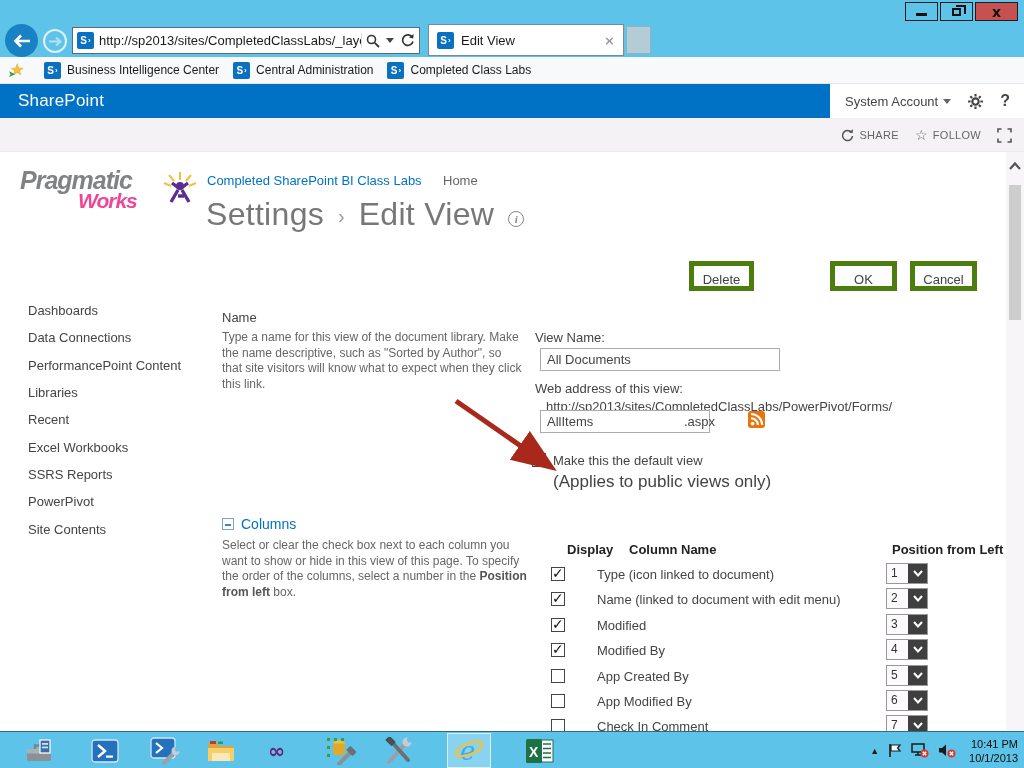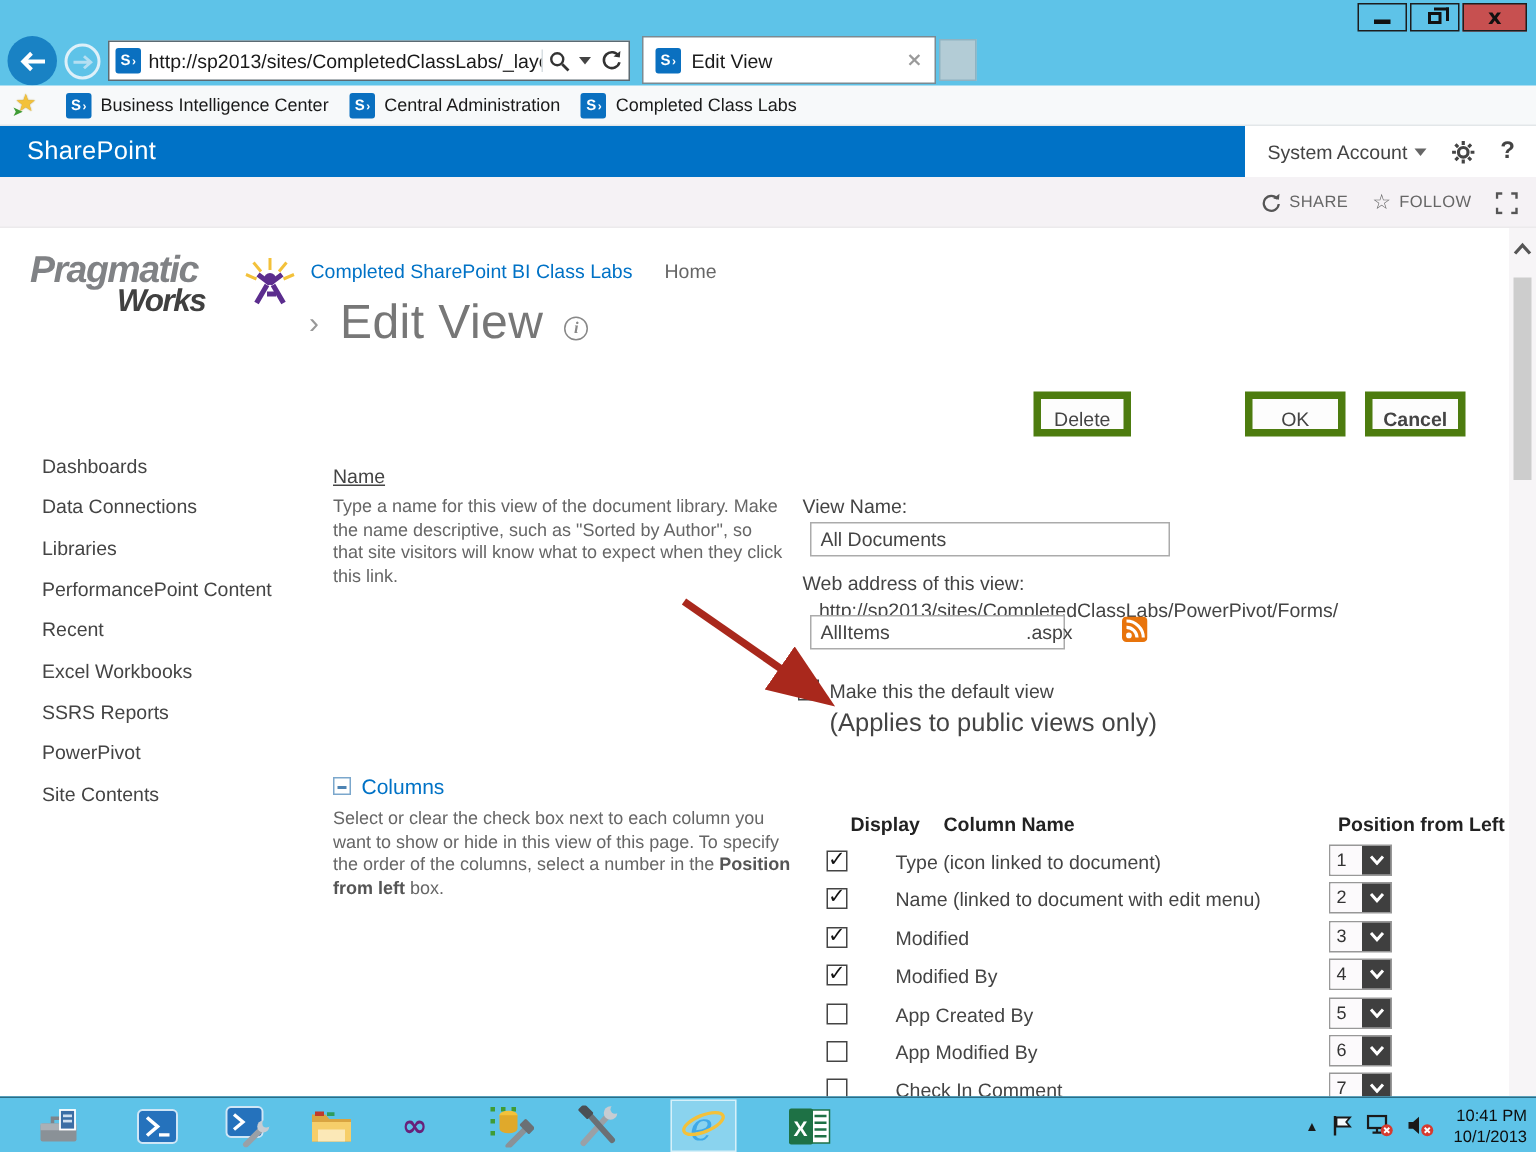--- a/index.html
+++ b/index.html
@@ -48,39 +48,39 @@
   #actionrow { position:absolute; left:0; top:118px; width:1024px; height:34px; background:#f5f2f5; border-bottom:1px solid #eceaec; }
   #actions-right { position:absolute; right:12px; top:0; height:34px; display:flex; align-items:center; gap:16px; color:#666; font-size:11px; }
   .actitem { display:flex; align-items:center; gap:5px; letter-spacing:.3px; }
   .star-outline { font-size:14px; color:#666; font-family:"DejaVu Sans",sans-serif; }
 
   
   #content { position:absolute; left:0; top:152px; width:1024px; height:579px; background:#fff; overflow:hidden;padding-left:32px; }
 
   #logo { position:absolute; left:20px; top:16px; width:180px; height:50px; }
   .logo-l1 { font:italic bold 25px/24px "Liberation Sans",sans-serif; color:#808285; letter-spacing:-1px; }
-  .logo-l2 { font:italic bold 21px/18px "Liberation Sans",sans-serif; color:#404040; letter-spacing:-1px; margin-left:58px; }
+  .logo-l2 { font:italic bold 21px/18px "Liberation Sans",sans-serif; color:#ec4899; letter-spacing:-1px; margin-left:58px; }
   #logo-figure { position:absolute; right:2px; top:2px; }
 
   #sitelink { position:absolute; left:207px; top:21px; font-size:13px; color:#0072c6; }
   #homelink { position:absolute; left:443px; top:21px; font-size:13px; color:#666; }
   #pagetitle { position:absolute; left:206px; top:44px; display:flex; align-items:center; gap:14px; color:#777; }
   .title-big { font-size:32px; font-weight:300; letter-spacing:.3px; }
   .title-sep { color:#999; font-size:20px; margin-top:4px; }
   #info-icon { width:16px; height:16px; border:1px solid #888; border-radius:50%; color:#888; font:italic bold 11px/14px "Liberation Serif",serif; text-align:center; margin-top:8px; }
 
   #sidenav { position:absolute; left:28px; top:110px; display:flex; flex-direction:column;margin-top:35px; }
   .navitem { font-size:13px; color:#444; height:27.3px; display:flex; align-items:center; }
 
   .spbtn { position:absolute; top:109px; height:30px; background:#fdfdfd; border:5px solid #4d7c0f; font-size:13px; color:#444; text-align:center; line-height:28px; }
   #btn-delete { left:689px; width:65px; }
   #btn-ok { left:830px; width:67px; }
-  #btn-cancel { left:910px; width:67px;font-weight:bold; }
-
-  .sect-head { font-size:13px; color:#444;text-decoration:underline; }
+  #btn-cancel { left:910px; width:67px; }
+
+  .sect-head { font-size:13px; color:#444; }
   .sect-desc { font-size:12px; color:#666; line-height:15.5px; }
   #name-heading { position:absolute; left:222px; top:158px; }
   #name-desc { position:absolute; left:222px; top:178px; width:302px; }
 
   #viewname-label { position:absolute; left:535px; top:178px; font-size:13px; color:#444; }
   #viewname-input { position:absolute; left:540px; top:196px; width:240px; height:23px; border:1px solid #ababab; font:13px "Liberation Sans",sans-serif; color:#444; padding:0 6px; }
   #webaddr-label { position:absolute; left:535px; top:229px; font-size:13px; color:#444; }
   #webaddr-base { position:absolute; left:546px; top:247px; font-size:13px; color:#444; }
   #webaddr-input { position:absolute; left:540px; top:258px; width:170px; height:23px; border:1px solid #ababab; font:13px "Liberation Sans",sans-serif; color:#444; padding:0 6px; }
   #webaddr-suffix { position:absolute; left:684px; top:262px; font-size:13px; color:#444; }
@@ -237,30 +237,31 @@
       <circle cx="18" cy="16" r="4" fill="#5b2d8e"></circle>
       <path d="M18 19 L10 13 M18 19 L26 13" stroke="#5b2d8e" stroke-width="3.4"></path>
       <path d="M16 20 L9 32 M20 20 L27 32 M16 26 L22 26" stroke="#5b2d8e" stroke-width="3.4"></path>
     </svg>
   </div>
 
   <a id="sitelink">Completed SharePoint BI Class Labs</a>
   <span id="homelink">Home</span>
 
   <div id="pagetitle">
+    <span class="title-big">Settings</span>
     <span class="title-sep">›</span>
     <span class="title-big">Edit View</span>
     <span id="info-icon">i</span>
   </div>
 
   <div id="sidenav">
     <span class="navitem">Dashboards</span>
     <span class="navitem">Data Connections</span>
+    <span class="navitem">PerformancePoint Content</span>
     <span class="navitem">Libraries</span>
-    <span class="navitem">PerformancePoint Content</span>
     <span class="navitem">Recent</span>
     <span class="navitem">Excel Workbooks</span>
     <span class="navitem">SSRS Reports</span>
     <span class="navitem">PowerPivot</span>
     <span class="navitem">Site Contents</span>
   </div>
 
   <div class="spbtn" id="btn-delete">Delete</div>
   <div class="spbtn" id="btn-ok">OK</div>
   <div class="spbtn" id="btn-cancel">Cancel</div>

